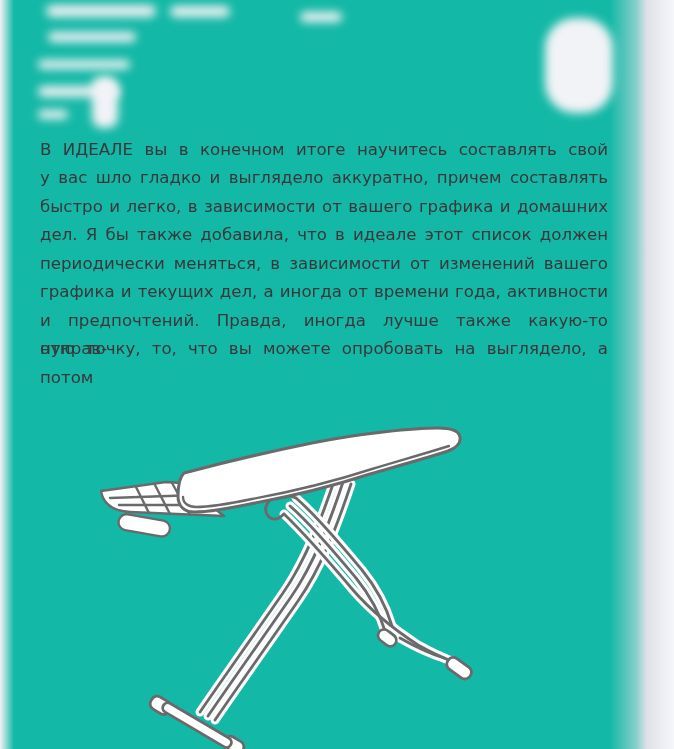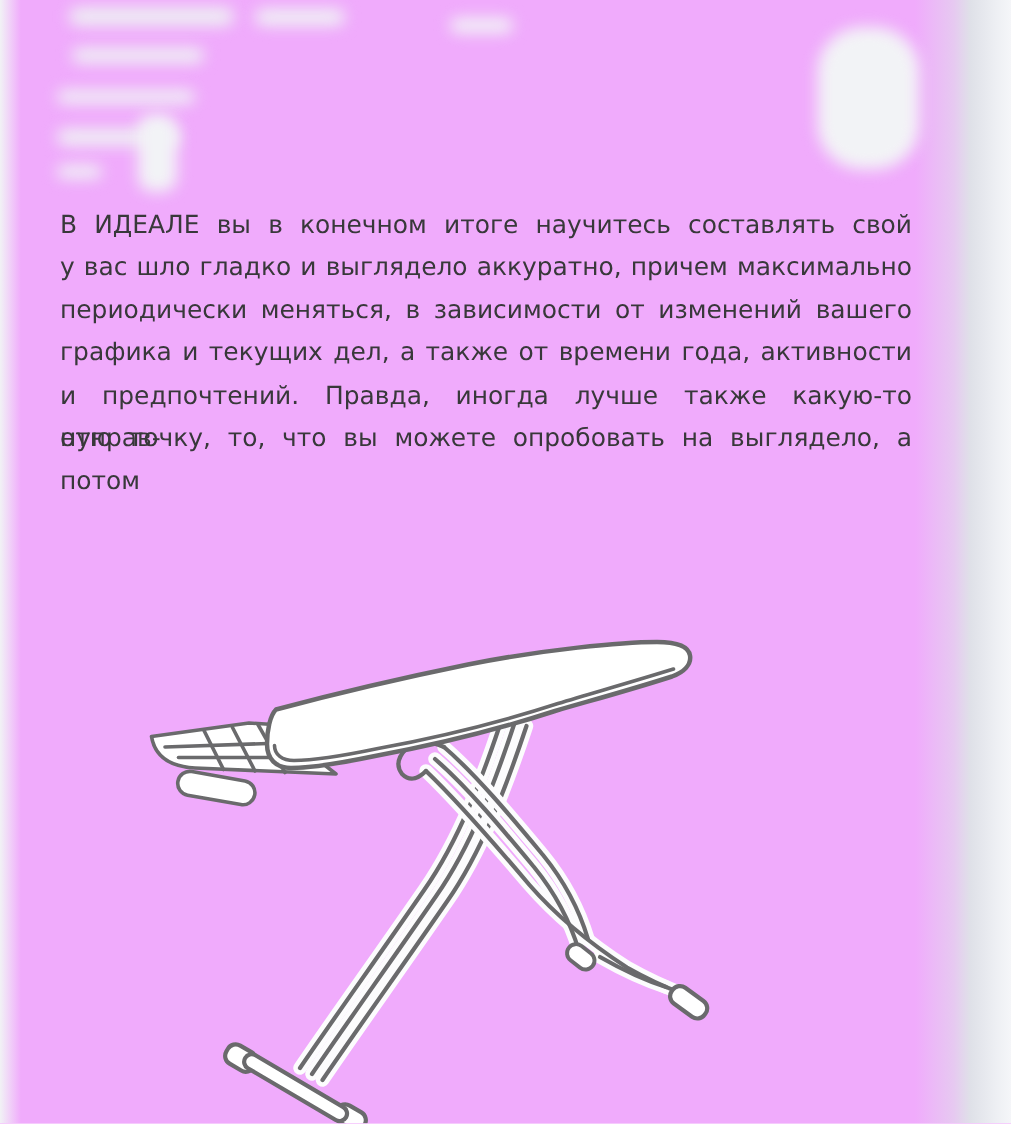--- a/index.html
+++ b/index.html
@@ -1,19 +1,19 @@
 <!DOCTYPE html>
 <html><head>
 <meta charset="utf-8">
 <style>
   html,body{margin:0;padding:0;}
   .page{
     position:relative;
     width:674px;height:749px;
-    background:#f0abfc;
+    background:#14b8a6;
     overflow:hidden;
     font-family:"DejaVu Sans","Liberation Sans",sans-serif;
   }
   .edge-right{
     position:absolute;top:0;right:0;width:64px;height:749px;
     background:linear-gradient(90deg, rgba(223,225,232,0) 0%, rgba(223,225,232,.55) 40%, #dfe1e8 58%, #edeff3 84%, #f5f6f9 100%);
     pointer-events:none;
   }
   .edge-left{
     position:absolute;top:0;left:0;width:14px;height:749px;
@@ -49,23 +49,25 @@
     <div class="smudge" style="left:48px;top:32px;width:88px;height:10px;background:#eff1f4;"></div>
     <div class="smudge" style="left:38px;top:60px;width:92px;height:9px;background:#f0f2f5;"></div>
     <div class="smudge" style="left:38px;top:86px;width:82px;height:11px;background:#eff1f4;"></div>
     <div class="smudge" style="left:38px;top:110px;width:30px;height:9px;background:#f0f2f5;"></div>
     <div class="smudge" style="left:92px;top:76px;width:26px;height:52px;background:#f2f3f6;"></div>
     <div class="smudge" style="left:545px;top:18px;width:68px;height:95px;background:#f2f3f6;border-radius:30px;"></div>
   </div>
 
   <div class="text-block">
     <div class="line">В ИДЕАЛЕ вы в конечном итоге научитесь составлять свой</div>
-    <div class="line">у вас шло гладко и выглядело аккуратно, причем максимально</div>
+    <div class="line">у вас шло гладко и выглядело аккуратно, причем составлять</div>
+    <div class="line">быстро и легко, в зависимости от вашего графика и домашних</div>
+    <div class="line">дел. Я бы также добавила, что в идеале этот список должен</div>
     <div class="line">периодически меняться, в зависимости от изменений вашего</div>
-    <div class="line">графика и текущих дел, а также от времени года, активности</div>
+    <div class="line">графика и текущих дел, а иногда от времени года, активности</div>
     <div class="line">и предпочтений. Правда, иногда лучше также какую-то отправ-</div>
     <div class="line">ную точку, то, что вы можете опробовать на выглядело, а потом</div>
   </div>
 
   <svg class="art" width="674" height="749" viewBox="0 0 674 749">
     <g fill="none" stroke-linecap="round" stroke-linejoin="round" stroke="#6a6a6c">
 
       <g stroke-width="2.8">
         <rect x="155" y="694" width="21" height="14" rx="6" fill="#ffffff" transform="rotate(30.5 155 694)"></rect>
         <rect x="228" y="734" width="21" height="13" rx="6" fill="#ffffff" transform="rotate(30.5 228 734)"></rect>

